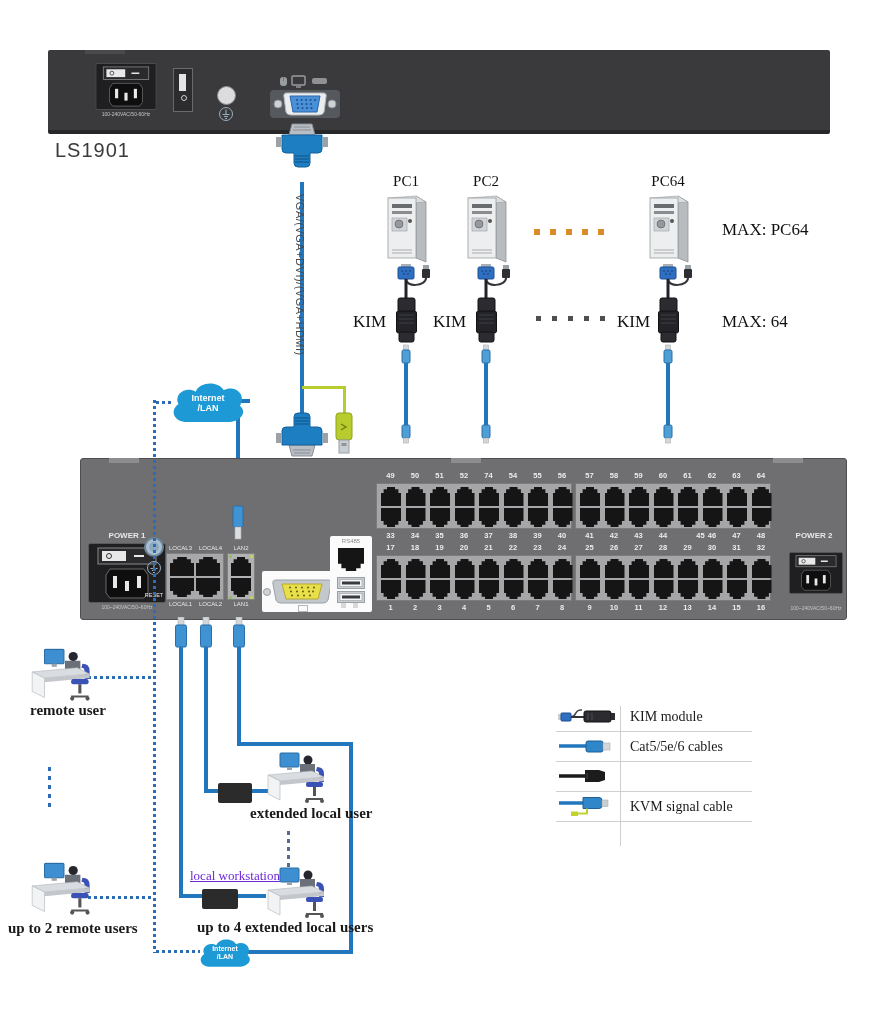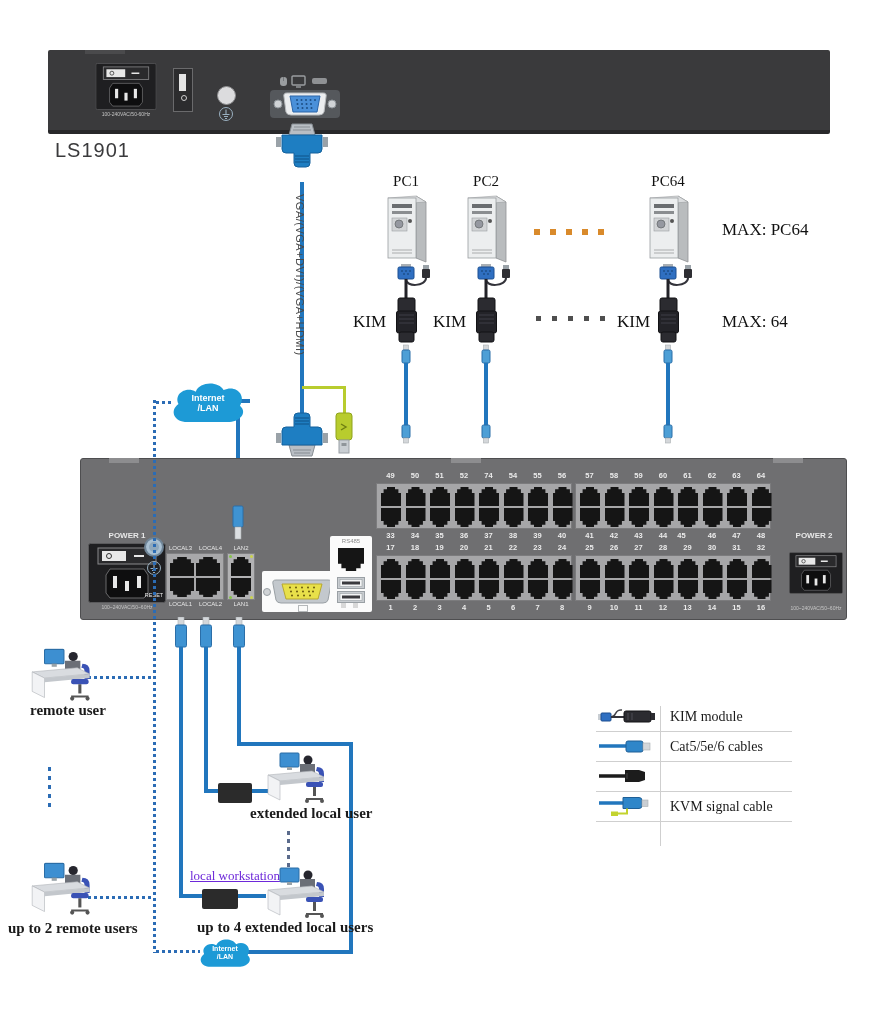--- a/index.html
+++ b/index.html
@@ -447,21 +447,21 @@
       <span class="portnum" style="left: 429px; top: 531px;">35</span>
       <span class="portnum" style="left: 453.5px; top: 531px;">36</span>
       <span class="portnum" style="left: 478px; top: 531px;">37</span>
       <span class="portnum" style="left: 502.5px; top: 531px;">38</span>
       <span class="portnum" style="left: 527px; top: 531px;">39</span>
       <span class="portnum" style="left: 551.5px; top: 531px;">40</span>
       <span class="portnum" style="left: 579px; top: 531px;">41</span>
       <span class="portnum" style="left: 603.5px; top: 531px;">42</span>
       <span class="portnum" style="left: 628px; top: 531px;">43</span>
       <span class="portnum" style="left: 652.5px; top: 531px;">44</span>
-      <span class="portnum" style="left: 671px; top: 531px;">45</span>
+      <span class="portnum" style="left: 690px; top: 531px;">45</span>
       <span class="portnum" style="left: 701.5px; top: 531px;">46</span>
       <span class="portnum" style="left: 726px; top: 531px;">47</span>
       <span class="portnum" style="left: 750.5px; top: 531px;">48</span>
       <span class="portnum" style="left: 380px; top: 543px;">17</span>
       <span class="portnum" style="left: 404.5px; top: 543px;">18</span>
       <span class="portnum" style="left: 429px; top: 543px;">19</span>
       <span class="portnum" style="left: 453.5px; top: 543px;">20</span>
       <span class="portnum" style="left: 478px; top: 543px;">21</span>
       <span class="portnum" style="left: 502.5px; top: 543px;">22</span>
       <span class="portnum" style="left: 527px; top: 543px;">23</span>
@@ -656,21 +656,21 @@
 <div class="abs" style="left:196px;top:935px;width:58px;height:38px;">
   <svg width="58" height="38" viewBox="0 0 100 60">
         <use href="#sym-cloud"></use>
       </svg>
   <div class="cloud-txt" style="top:10px;font-size:7px;">
     <span>Internet</span><br>
     <span>/LAN</span>
   </div>
 </div>
 
-<div class="abs" id="legend" style="left:596px;top:702px;width:196px;">
+<div class="abs" id="legend" style="left:556px;top:702px;width:196px;">
   <div class="abs" style="left:64px;top:4px;width:1px;height:140px;background:#cfcfcf;"></div>
 <div class="legend-row">
         <svg width="58" height="22" viewBox="0 0 58 22" class="legend-icon">
           <use href="#kim-module-icon"></use>
         </svg>
         <span class="legend-label serif">KIM module</span>
       </div>
       <div class="legend-row">
         <svg width="58" height="22" viewBox="0 0 58 22" class="legend-icon">
           <use href="#cat5-cable-icon"></use>

